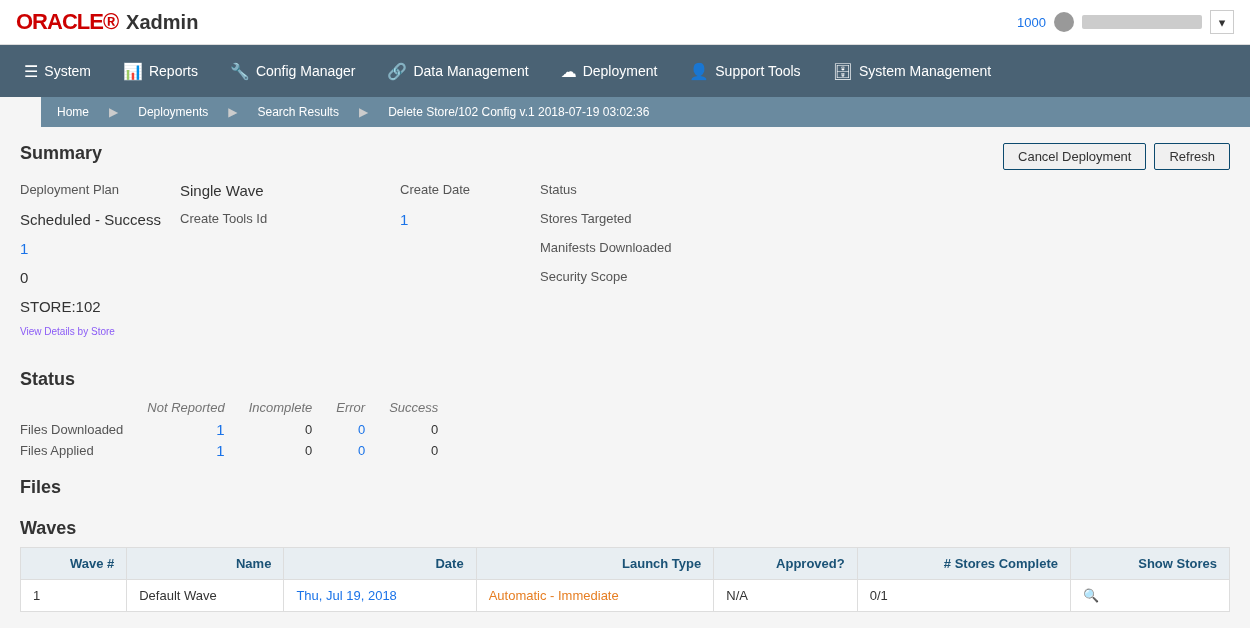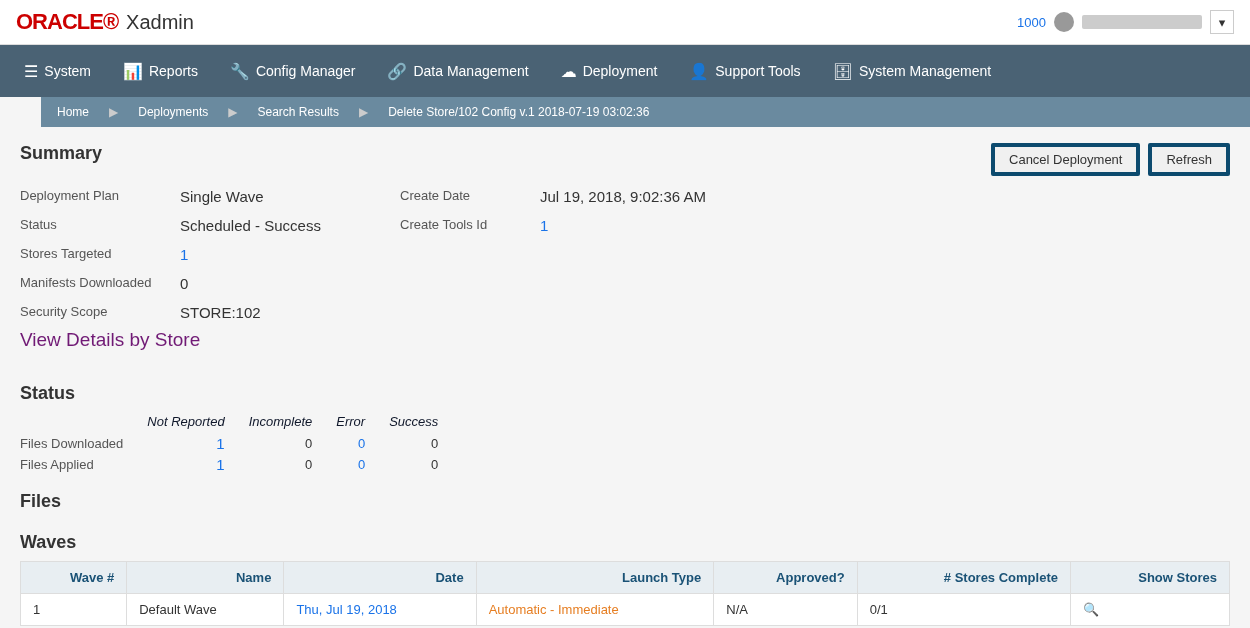--- a/index.html
+++ b/index.html
@@ -11,21 +11,21 @@
       display: flex;
       align-items: center;
       justify-content: space-between;
       padding: 0 16px;
       height: 45px;
       border-bottom: 1px solid #ddd;
     }
     .logo-area { display: flex; align-items: center; gap: 8px; }
     .oracle-logo { color: #cc0000; font-size: 22px; font-weight: bold; letter-spacing: -1px; }
     .oracle-logo span { color: #cc0000; }
-    .app-name { font-size: 20px; color: #333; font-weight: normal; }
+    .app-name { font-size: 20px; color: #333; font-weight: bold; }
     .top-right { display: flex; align-items: center; gap: 8px; }
     .user-id { color: #1a73e8; font-size: 13px; }
     .user-icon { width: 20px; height: 20px; background: #999; border-radius: 50%; display: inline-block; }
     .user-bar { width: 120px; height: 14px; background: #ccc; border-radius: 2px; }
     .dropdown-arrow { width: 24px; height: 24px; border: 1px solid #ccc; background: #fff; display: flex; align-items: center; justify-content: center; cursor: pointer; }
 
     
     .nav-bar {
       background: #4a6274;
       display: flex;
@@ -69,47 +69,47 @@
       align-items: flex-start;
       justify-content: space-between;
       margin-bottom: 12px;
     }
     .section-title { font-size: 18px; font-weight: bold; color: #333; }
 
     .action-buttons { display: flex; gap: 8px; }
     .btn {
       padding: 5px 14px;
       font-size: 13px;
-      border: 4px solid #0c4a6e;
+      border: 1px solid #0c4a6e;
       background: #f0f0f0;
       cursor: pointer;
       border-radius: 2px;
       color: #333;
     }
     .field-label { color: #555; font-size: 13px; }
     .field-value { color: #333; font-size: 15px; }
     .field-value.link { color: #1a73e8; cursor: pointer; text-decoration: none; }
 
     .view-details-link {
-      color: #701a75;
+      color: #8b5cf6;
       cursor: pointer;
-      font-size: 19px;
+      font-size: 10px;
       text-decoration: none;
       margin-bottom: 16px;
       display: inline-block;
     }
 
     
     .status-section { margin-top: 16px; }
     .status-table { margin-top: 8px; }
     .status-table table { border-collapse: collapse; }
     .status-table th {
       font-style: italic;
       font-weight: normal;
-      color: #0f172a;
+      color: #737373;
       padding: 2px 24px 4px 0;
       text-align: right;
       font-size: 13px;
     }
     .status-table th:first-child { text-align: left; padding-left: 0; min-width: 120px; }
     .status-table td {
       padding: 2px 24px 2px 0;
       text-align: right;
       font-size: 13px;
       color: #333;
@@ -215,21 +215,20 @@
       <button class="btn">Cancel Deployment</button>
       <button class="btn">Refresh</button>
     </div>
   </div>
 
   
   <div style="display: grid; grid-template-columns: 160px 220px 140px auto; gap: 12px 0; margin-bottom: 8px;">
     <span class="field-label">Deployment Plan</span>
     <span class="field-value">Single Wave</span>
     <span class="field-label">Create Date</span>
-    <span class="field-value">Jul 19, 2018, 9:02:36 AM</span>
 
     <span class="field-label">Status</span>
     <span class="field-value">Scheduled - Success</span>
     <span class="field-label">Create Tools Id</span>
     <span class="field-value">
       <a href="#" class="field-value link">1</a>
     </span>
 
     <span class="field-label">Stores Targeted</span>
     <span class="field-value">

